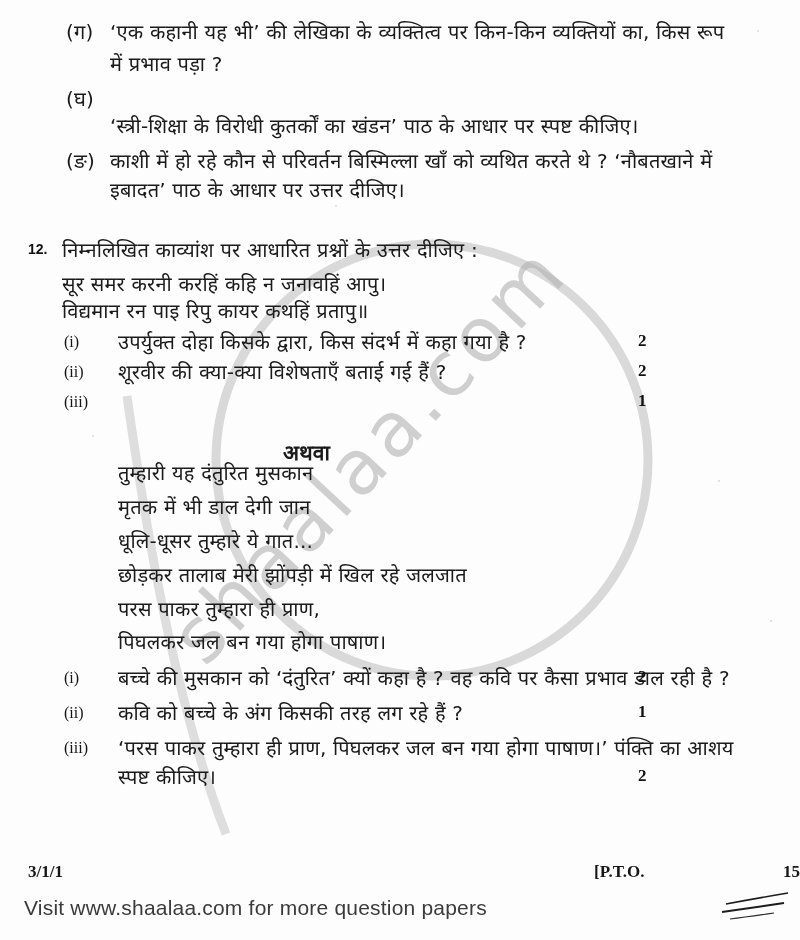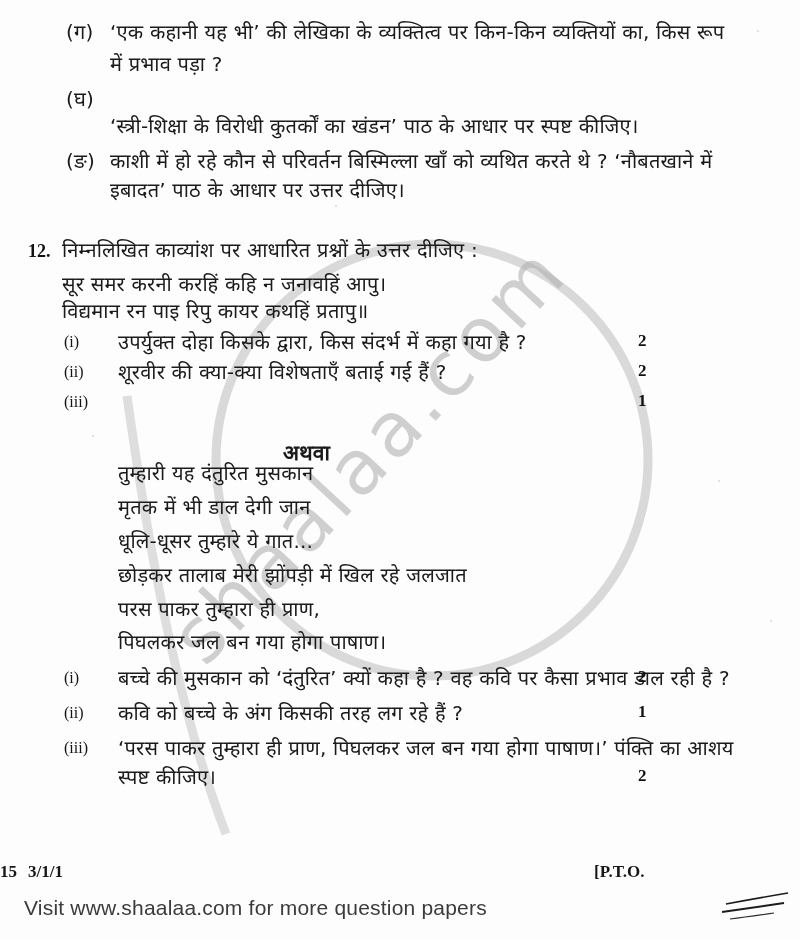--- a/index.html
+++ b/index.html
@@ -4,21 +4,21 @@
 <style>
   html,body{margin:0;padding:0;background:#ffffff;}
   .page{
     position:relative;width:800px;height:940px;background:#fdfdfd;overflow:hidden;
     font-family:"DejaVu Sans","Liberation Serif",sans-serif;color:#1b1b1b;
   }
   .abs{position:absolute;white-space:nowrap;}
   .dv{font-size:20px;font-weight:500;letter-spacing:.2px;color:#1a1a1a;line-height:1.25;}
   .dv-bold{font-weight:700;}
   .lat-label{font-family:"Liberation Serif",serif;font-size:16px;font-weight:500;color:#141414;}
-  .qnum{font-family:Liberation Serif, serif;font-size:18px;font-weight:700;color:#111;}
+  .qnum{font-family:Liberation Sans, sans-serif;font-size:14px;font-weight:700;color:#111;}
   .marks{font-family:"Liberation Serif",serif;font-size:17px;font-weight:600;color:#111;}
   .footer-item{font-family:"Liberation Serif",serif;font-size:17px;font-weight:600;color:#161616;}
   .banner-text{font-family:"Liberation Sans",sans-serif;font-size:21px;color:#3b3b3b;letter-spacing:.2px;}
   .watermark-svg{position:absolute;left:0;top:0;z-index:0;pointer-events:none;}
   .content{position:absolute;left:0;top:0;width:800px;height:940px;z-index:1;}
   .speck{position:absolute;width:2px;height:2px;border-radius:50%;background:rgba(0,0,0,.14);}
 </style>
 </head>
 <body>
 
@@ -76,21 +76,21 @@
     <span class="abs lat-label" style="left:64px;top:704px">(ii)</span>
     <span class="abs dv" style="left:118px;top:701px">कवि को बच्चे के अंग किसकी तरह लग रहे हैं ?</span>
     <span class="abs marks" style="left:638px;top:702px">1</span>
 
     <span class="abs lat-label" style="left:64px;top:739px">(iii)</span>
     <span class="abs dv" style="left:118px;top:736px">‘परस पाकर तुम्हारा ही प्राण, पिघलकर जल बन गया होगा पाषाण।’ पंक्ति का आशय</span>
     <span class="abs dv" style="left:118px;top:765px">स्पष्ट कीजिए।</span>
     <span class="abs marks" style="left:638px;top:766px">2</span>
 
     <span class="abs footer-item" style="left:28px;top:862px">3/1/1</span>
-    <span class="abs footer-item" style="left:0;top:862px;width:800px;text-align:left">15</span>
+    <span class="abs footer-item" style="left:0;top:862px;width:800px;text-align:right">15</span>
     <span class="abs footer-item" style="left:594px;top:862px">[P.T.O.</span>
 
     <span class="abs banner-text" style="left:24px;top:896px">Visit www.shaalaa.com for more question papers</span>
 
     <svg class="abs" style="left:712px;top:886px" width="88" height="48" viewBox="0 0 88 48">
       <path d="M14 18 C 35 14, 58 10, 76 7" stroke="#1c1c1c" stroke-width="1.6" fill="none"></path>
       <path d="M10 26 C 32 23, 52 20, 72 17" stroke="#1c1c1c" stroke-width="2" fill="none"></path>
       <path d="M18 33 C 34 31, 48 29, 62 27" stroke="#2a2a2a" stroke-width="1.1" fill="none"></path>
     </svg>
 

